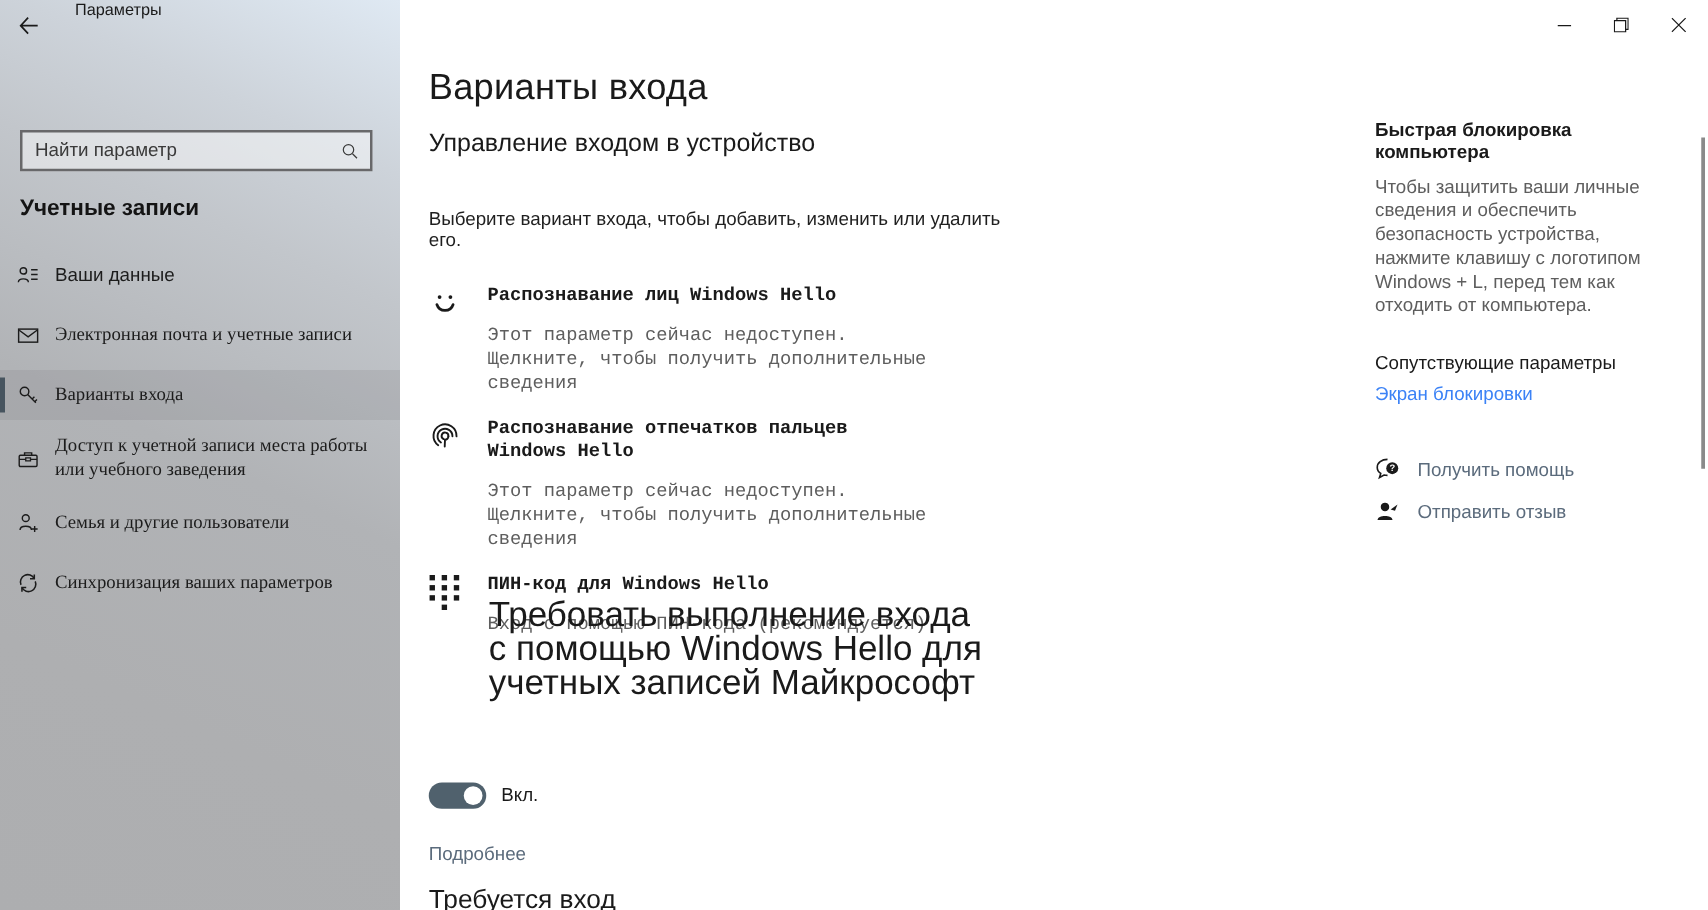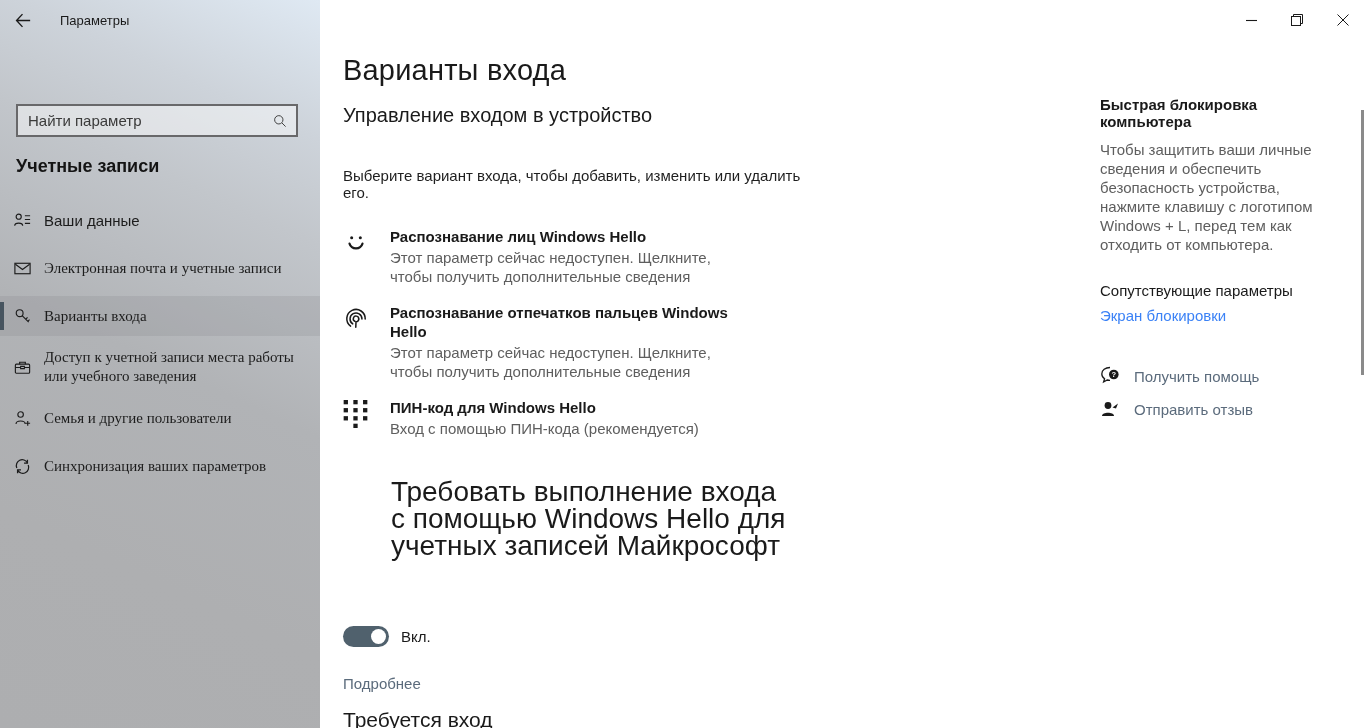--- a/index.html
+++ b/index.html
@@ -9,21 +9,21 @@
     background:#ffffff; color:#1f1f1f; position:relative;
   }
   .app { position:absolute; inset:0; width:1366px; height:728px; overflow:hidden; }
 
   
   .sidebar {
     position:absolute; left:0; top:0; width:320px; height:728px;
     background:linear-gradient(205deg,#dfe9f3 0%,#cdd3da 16%,#c2c6cb 28%,#b1b3b6 50%,#aeafb1 75%,#adaeb0 100%);
     overflow:hidden;
   }
-  .titlebar-left { position:absolute; left:0; top:0; width:320px; height:40px; display:flex; align-items:center; }
+  .titlebar-left { position:absolute; left:0; top:0; width:320px; height:40px; display:flex; }
   .back-btn { width:44px; height:40px; display:flex; align-items:center; justify-content:center; cursor:pointer; }
   .tb-title { font-size:13px; color:#1a1a1a; margin-left:16px; }
 
   .home-row { position:absolute; left:0; top:58px; width:320px; height:36px; display:flex; align-items:center; cursor:pointer; }
   .home-row .nav-ic { width:44px; display:flex; justify-content:center; }
   .home-row span.lbl { font-size:15px; margin-left:0; }
 
   .searchbox {
     position:absolute; left:16px; top:104px; width:282px; height:33px;
     background:rgba(255,255,255,0.45); border:2px solid #68686a;
@@ -58,23 +58,23 @@
 
   .page-title { position:absolute; left:23px; top:54px; font-size:29px; font-weight:400; color:#1a1a1a; letter-spacing:0.2px; }
 
   .col-left { position:absolute; left:23px; top:104px; width:470px; }
   .h2 { font-size:20px; font-weight:400; color:#1a1a1a; }
   .lead { margin-top:40px; font-size:15px; color:#1f1f1f; }
 
   .opt-list { margin-top:26px; }
   .opt-item { display:flex; margin-bottom:17px; cursor:pointer; }
   .opt-ic { width:47px; min-width:47px; padding-top:2px; display:flex; justify-content:flex-start; }
-  .opt-body { width:360px; }
+  .opt-body { width:360px;font-family:Liberation Mono, monospace; }
   .opt-title { font-size:15px; font-weight:bold; color:#1a1a1a; line-height:19px; }
-  .opt-desc { font-size:15px; color:#5e5e5e; line-height:19px; margin-top:2px; }
+  .opt-desc { font-size:15px; color:#5e5e5e; line-height:19px; margin-top:13px; }
 
   .sec-heading { position:absolute; left:23px; top:478px; width:400px; font-size:28px; font-weight:400; line-height:27px; color:#1a1a1a;margin-left:48px; }
   .sec-body { position:absolute; left:23px; top:570px; width:452px; font-size:15px; line-height:21px; color:#1f1f1f; }
 
   .toggle-row { position:absolute; left:23px; top:626px; display:flex; align-items:center; cursor:pointer; }
   .toggle { width:46px; height:21px; border-radius:11px; background:#50616d; position:relative; }
   .toggle .knob { position:absolute; right:3px; top:3px; width:15px; height:15px; border-radius:50%; background:#ffffff; }
   .toggle-label { margin-left:12px; font-size:15px; color:#1a1a1a; }
 
   .more-link { position:absolute; left:23px; top:675px; font-size:15px; color:#5b6b7c; cursor:pointer; }

